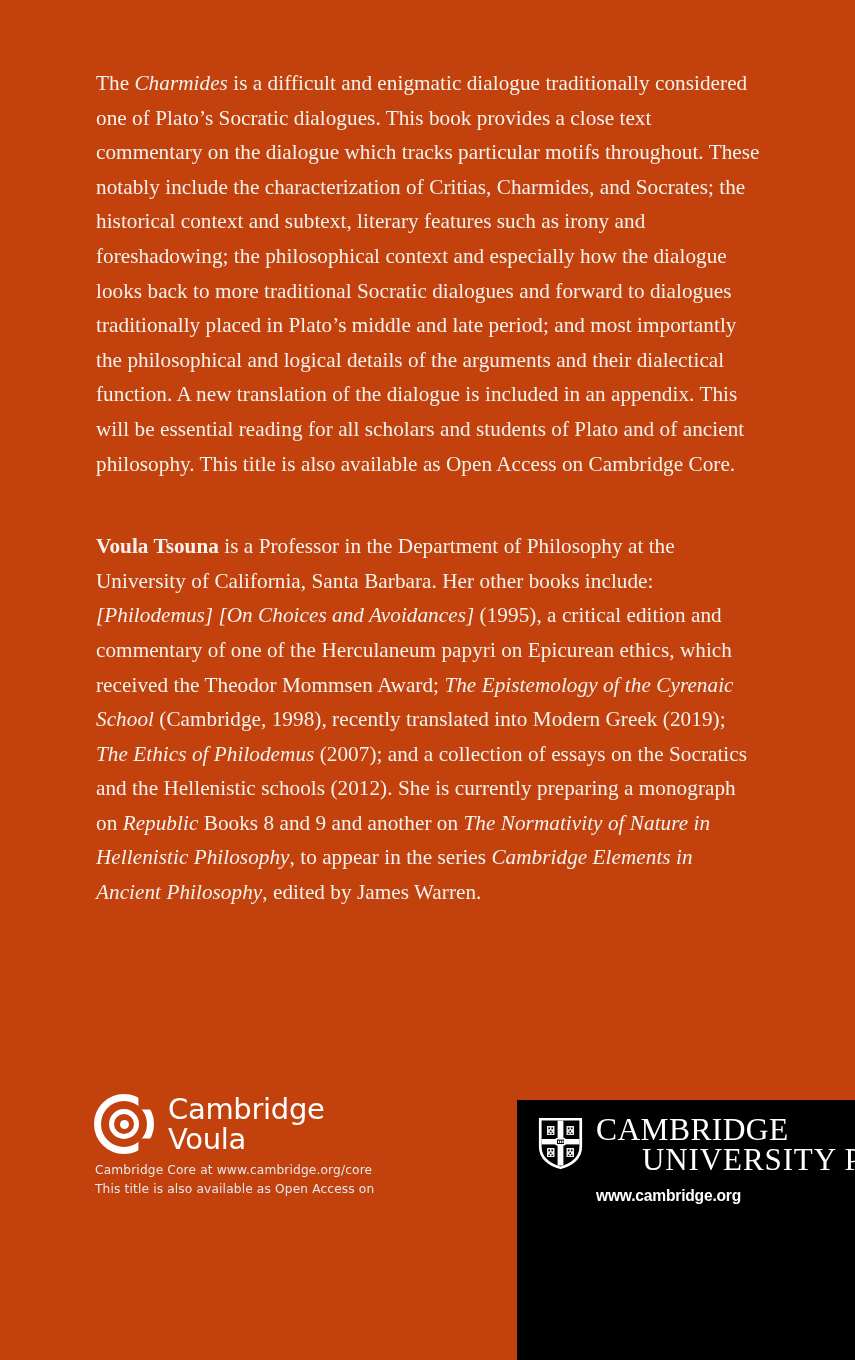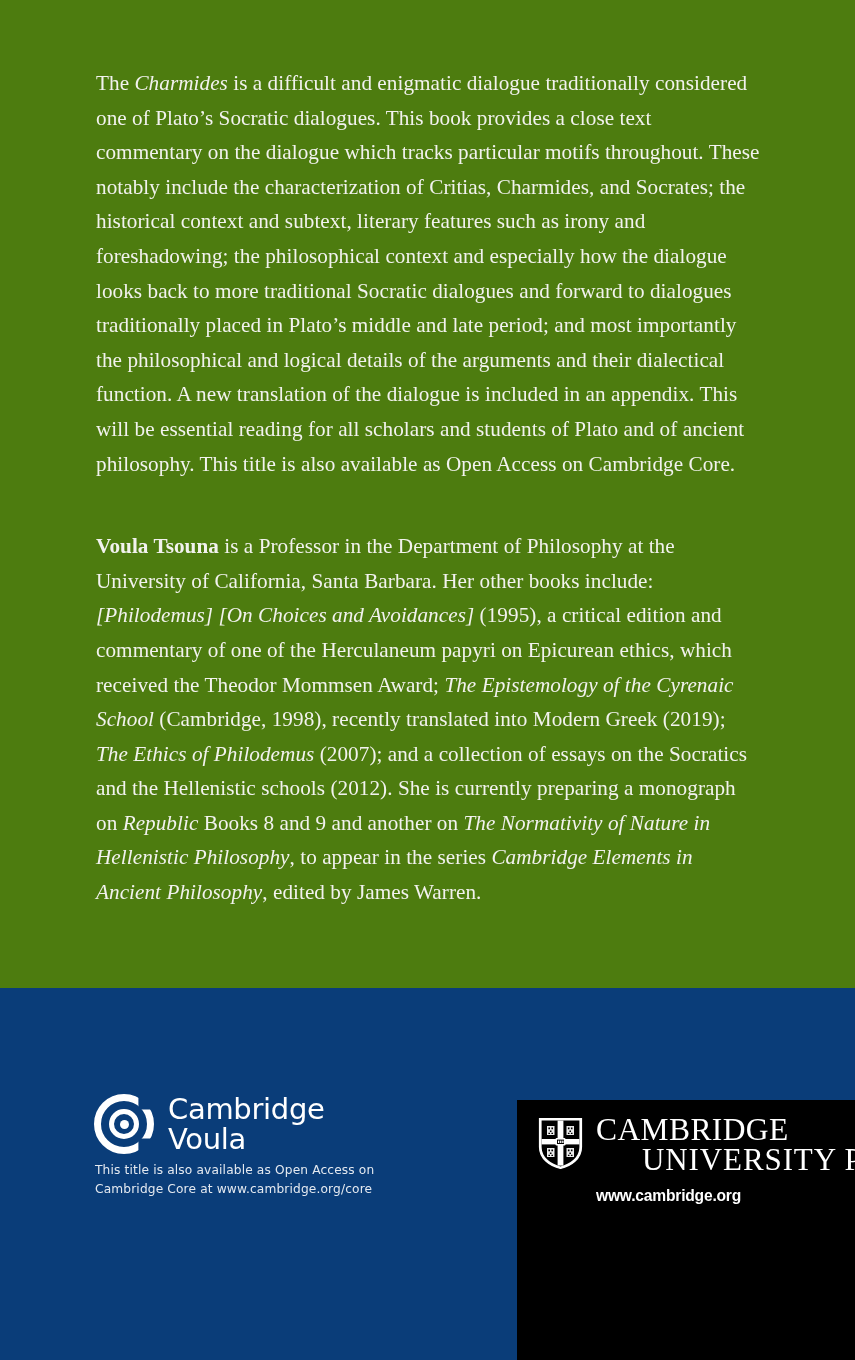--- a/index.html
+++ b/index.html
@@ -4,22 +4,22 @@
 <style>
   * { margin:0; padding:0; box-sizing:border-box; }
   html, body {
     width:855px; height:1360px;
     background:#0a3d79;
     font-family:"Liberation Serif", serif;
     overflow:hidden;
   }
   .cover {
     position:relative;
-    width:855px; height:988px;
-    background:#4d7c0f;
+    width:855px; height:1360px;
+    background:#c2410c;
   }
 
   
   .text-block {
     position:absolute;
     left:96px;
     top:66px;
     width:666px;
   }
   .para {
@@ -151,22 +151,22 @@
       <span class="ring-inner"></span>
       <span class="ring-dot"></span>
     </span>
     <span class="open-words">
       <span>Cambridge</span><br>
       <span>Voula</span>
     </span>
   </div>
 
   <div class="oa-caption">
+    <div>Cambridge Core at www.cambridge.org/core</div>
     <div>This title is also available as Open Access on</div>
-    <div>Cambridge Core at www.cambridge.org/core</div>
   </div>
 
   <div class="cup-box">
     <div class="cup-head">
       <svg class="shield" viewBox="0 0 45 53">
         <path d="M1.5 1.5 H43.5 V30 C43.5 42 33 49 22.5 51.5 C12 49 1.5 42 1.5 30 Z" fill="#ffffff" stroke="#ffffff" stroke-width="1.2"></path>
         <path d="M3.6 3.6 H41.4 V30 C41.4 40.6 31.8 47 22.5 49.4 C13.2 47 3.6 40.6 3.6 30 Z" fill="#000000"></path>
         <rect x="19.6" y="3.6" width="5.8" height="45" fill="#ffffff"></rect>
         <rect x="3.6" y="22" width="37.8" height="5.4" fill="#ffffff"></rect>
         <g fill="#ffffff">

